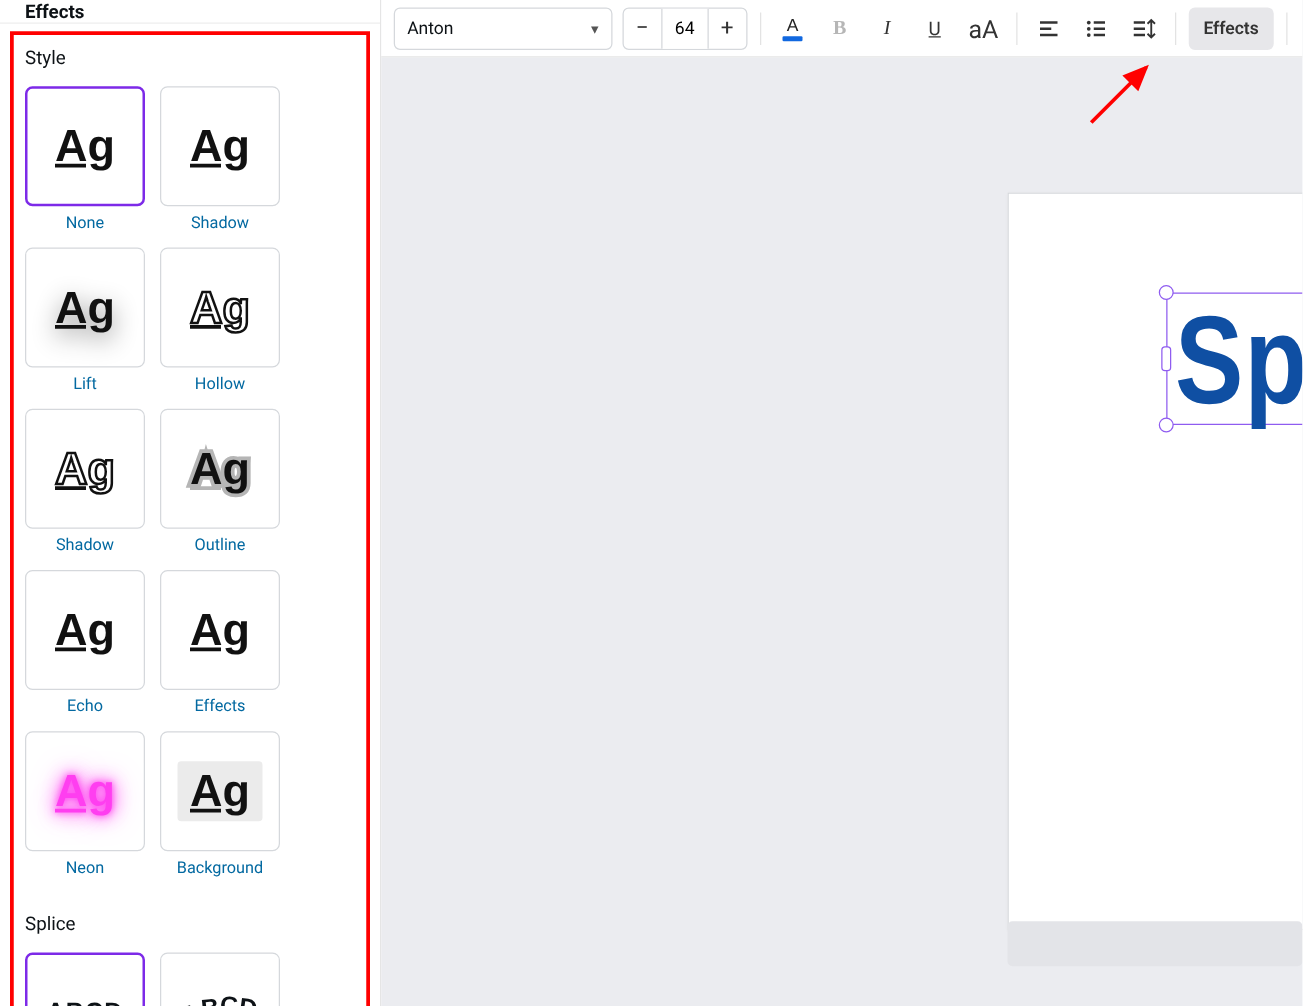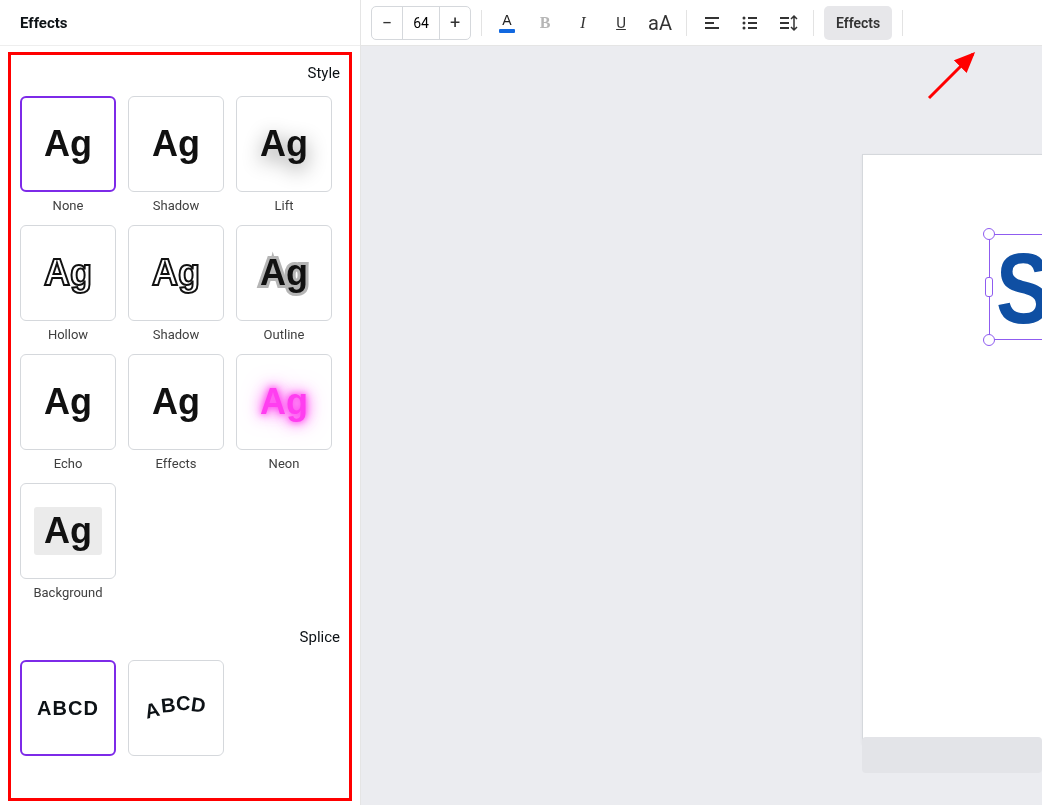--- a/index.html
+++ b/index.html
@@ -3,31 +3,31 @@
 <meta charset="utf-8">
 <style>
   * { box-sizing: border-box; }
   html, body { margin:0; padding:0; font-family: -apple-system, "Segoe UI", Roboto, Arial, sans-serif; background:#fff; color:#0d1216; width:1042px; height:805px; overflow:hidden; }
   .app { display:flex; width:1042px; height:805px; }
   
   .panel { width:361px; border-right:1px solid #e5e5e5; display:flex; flex-direction:column; }
   .panel-title { height:46px; display:flex; align-items:center; padding:0 20px; font-weight:700; font-size:15px; border-bottom:1px solid #eee; }
   .panel-body { position:relative; padding:18px 20px; flex:1; }
   .red-box { position:absolute; left:8px; top:6px; right:8px; bottom:4px; border:3px solid #ff0000; pointer-events:none; }
-  .section-label { font-size:15px; color:#0d1216; margin-bottom:14px;text-align:right; }
+  .section-label { font-size:15px; color:#0d1216; margin-bottom:14px; }
   .grid { display:flex; flex-wrap:wrap; gap:12px 12px; }
   .tile-wrap { width:96px; display:flex; flex-direction:column; align-items:center; gap:6px; }
   .tile {
     width:96px; height:96px; border:1px solid #d5d8dc; border-radius:6px;
     display:flex; align-items:center; justify-content:center; cursor:pointer;
     background:#fff; font-size:0; position:relative;
   }
   .tile.selected { border:2px solid #7d2ae8; }
-  .tile-label { font-size:13px; color:#404040; }
-  .ag { font-family: "Arial Black", Arial, sans-serif; font-weight:900; font-size:36px; line-height:1; }
+  .tile-label { font-size:13px; color:#0369a1; }
+  .ag { font-family: "Arial Black", Arial, sans-serif; font-weight:900; font-size:36px; line-height:1;text-decoration:underline; }
   
   .fx-none .ag { color:#111; }
   .fx-shadow { position:relative; }
   .fx-shadow .ag { color:#111; position:relative; }
   .fx-shadow .ag::before { content:"Ag"; position:absolute; left:4px; top:4px; color:#bfbfbf; z-index:-1; }
   .fx-lift .ag { color:#111; filter: drop-shadow(0 6px 10px rgba(0,0,0,0.45)); }
   .fx-hollow .ag { color:transparent; -webkit-text-stroke:2px #111; }
   .fx-splice { position:relative; }
   .fx-splice .ag { color:transparent; -webkit-text-stroke:2px #111; position:relative; }
   .fx-splice .ag::before { content:"Ag"; position:absolute; left:5px; top:5px; color:#c9c9c9; -webkit-text-stroke:0; z-index:-1; }
@@ -184,20 +184,24 @@
             <span class="shape-text"><span class="d1">A</span><span class="d2">B</span><span class="d3">C</span><span class="d4">D</span></span>
           </div>
 
         </div>
       </div>
     </div>
   </div>
 
   <div class="right">
     <div class="toolbar">
+      <div class="font-select">
+        <span>Anton</span>
+        <span class="chev">▾</span>
+      </div>
       <div class="size-group">
         <div class="size-btn">−</div>
         <input class="size-input" value="64" style="">
         <div class="size-btn">+</div>
       </div>
       <div class="vdiv"></div>
       <div class="tbtn">
         <svg width="22" height="22" viewBox="0 0 22 22">
           <text x="11" y="13" text-anchor="middle" font-size="14" font-family="Arial" fill="#222">A</text>
           <rect x="3" y="17" width="16" height="4" rx="1" fill="#1168e0"></rect>

